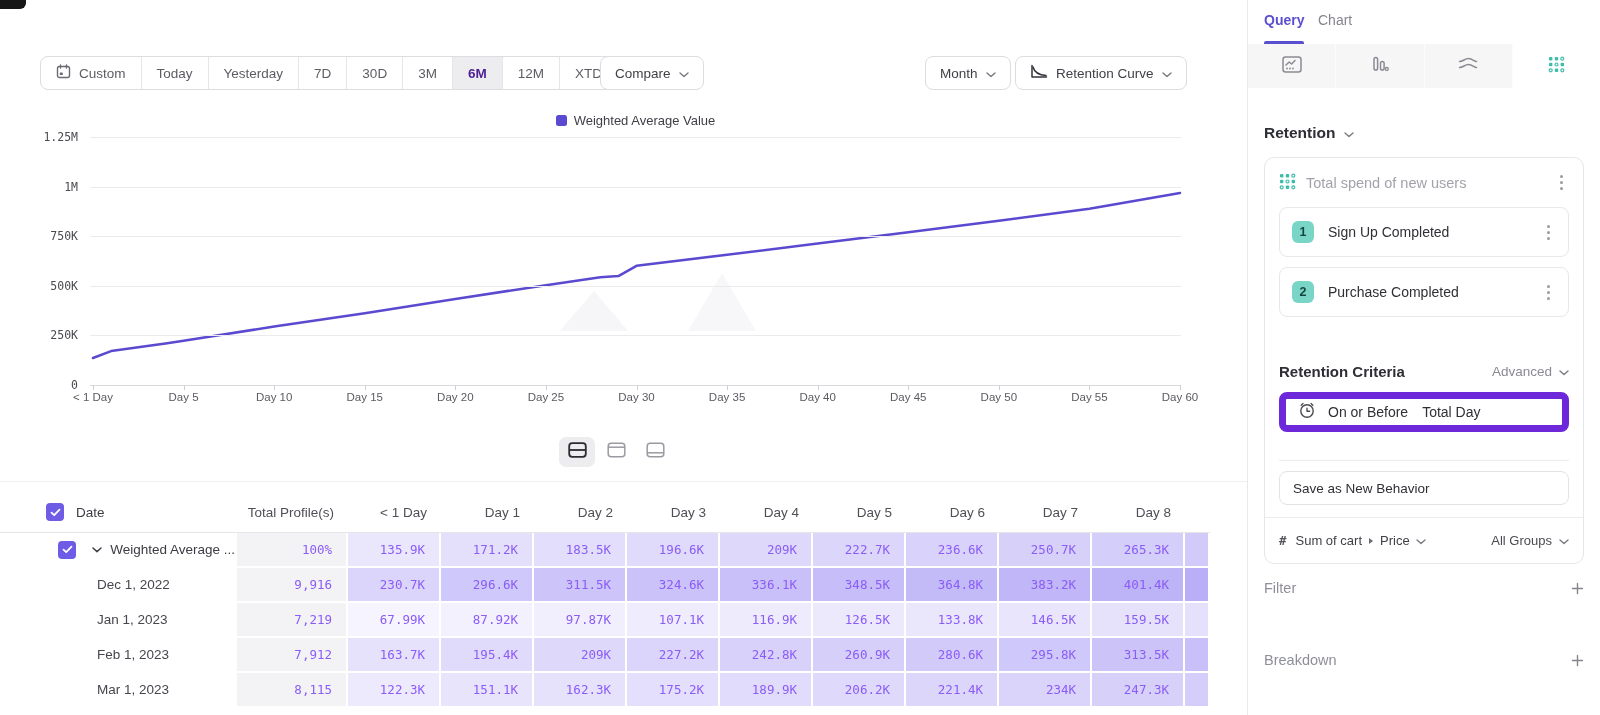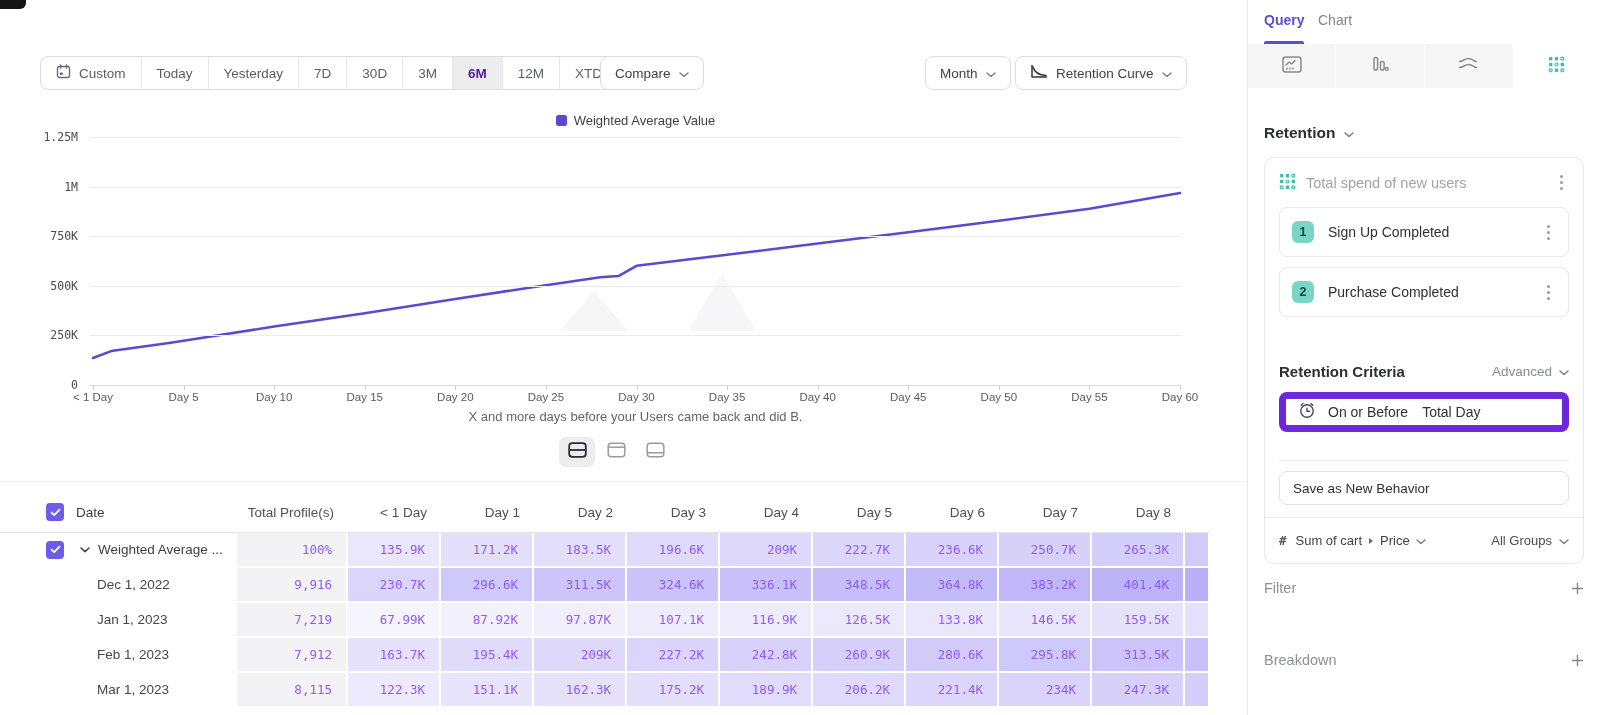--- a/index.html
+++ b/index.html
@@ -43,21 +43,21 @@
   
   #table{position:absolute;left:0;top:492px;width:1210px;display:grid;grid-template-columns:237px 111px repeat(9,93px) 25px;}
   .th{height:41px;line-height:41px;font-size:13.5px;color:#4f4f57;border-bottom:1px solid #e6e6e9;box-sizing:border-box;}
   .th.num{text-align:right;padding-right:14px;}
   .th-date{display:flex;align-items:center;gap:12px;padding-left:46px;color:#3c3c44;}
   .td{height:35px;box-sizing:border-box;border-right:2px solid #fff;border-bottom:2px solid #fff;}
   .td.mono{font-family:"DejaVu Sans Mono",monospace;font-size:12.5px;color:#8b5cf6;text-align:right;padding-right:14px;line-height:33px;}
   .td.total{background:#f3f3f5;}
   .td-label{display:flex;align-items:center;font-size:13.5px;color:#3c3c44;background:#fff;}
   .td-label .date-label{padding-left:97px;color:#46464e;}
-  .td-label.summary{padding-left:46px;gap:0;}
+  .td-label.summary{padding-left:31px;gap:0;justify-content:flex-end;}
   .cbx{width:18px;height:18px;border-radius:4px;background:#6e5be6;display:inline-flex;align-items:center;justify-content:center;flex:none;}
   .row-chevron{margin-left:16px;display:inline-flex;}
   .summary-label{margin-left:8px;}
 
   
   .panel{position:absolute;left:1247px;top:0;width:353px;height:715px;background:#fff;border-left:1px solid #e9e9ec;box-sizing:border-box;}
   .panel-tabs{position:absolute;top:0;left:0;right:0;height:44px;}
   .ptab{position:absolute;top:12px;font-size:14px;color:#85858d;cursor:pointer;}
   .ptab.active{color:#5a4fcf;font-weight:bold;}
   .ptab-underline{position:absolute;left:16px;bottom:0;width:40px;height:3px;background:#5a4fcf;border-radius:2px 2px 0 0;}
@@ -167,21 +167,20 @@
         <span class="legend-inner">
           <span class="legend-swatch" id="legend-swatch" style="background: rgb(90, 74, 208);"></span>
           <span>Weighted Average Value</span>
         </span>
       </div>
       <svg id="chart-svg" width="1247" height="480">
         <polygon points="560,331 594,291 628,331" fill="#f6f6f8"></polygon>
         <polygon points="688,331 722,273 756,331" fill="#f7f7f9"></polygon>
         <path id="retention-line" fill="none" stroke-width="2.5" stroke-linejoin="round" stroke-linecap="round" stroke="#5a4ad0" d="M93.0 358.0 L111.1 351.1 L129.2 348.5 L147.3 345.9 L165.5 343.5 L183.6 340.8 L274.2 326.5 L364.8 313.2 L455.3 298.9 L545.9 285.2 L600.3 277.3 L618.4 276.1 L636.5 265.8 L727.1 254.7 L817.7 243.5 L908.3 232.2 L998.8 220.7 L1089.4 208.8 L1180.0 192.9"></path>
       </svg>
-      <div class="chart-caption">X and more days before your Users came back and did B.</div>
     <div class="gridline" style="top: 137px;"></div>
         <div class="ylab" style="top: 130px;">1.25M</div>
         <div class="gridline" style="top: 186.6px;"></div>
         <div class="ylab" style="top: 179.6px;">1M</div>
         <div class="gridline" style="top: 236.2px;"></div>
         <div class="ylab" style="top: 229.2px;">750K</div>
         <div class="gridline" style="top: 285.8px;"></div>
         <div class="ylab" style="top: 278.8px;">500K</div>
         <div class="gridline" style="top: 335.4px;"></div>
         <div class="ylab" style="top: 328.4px;">250K</div>

